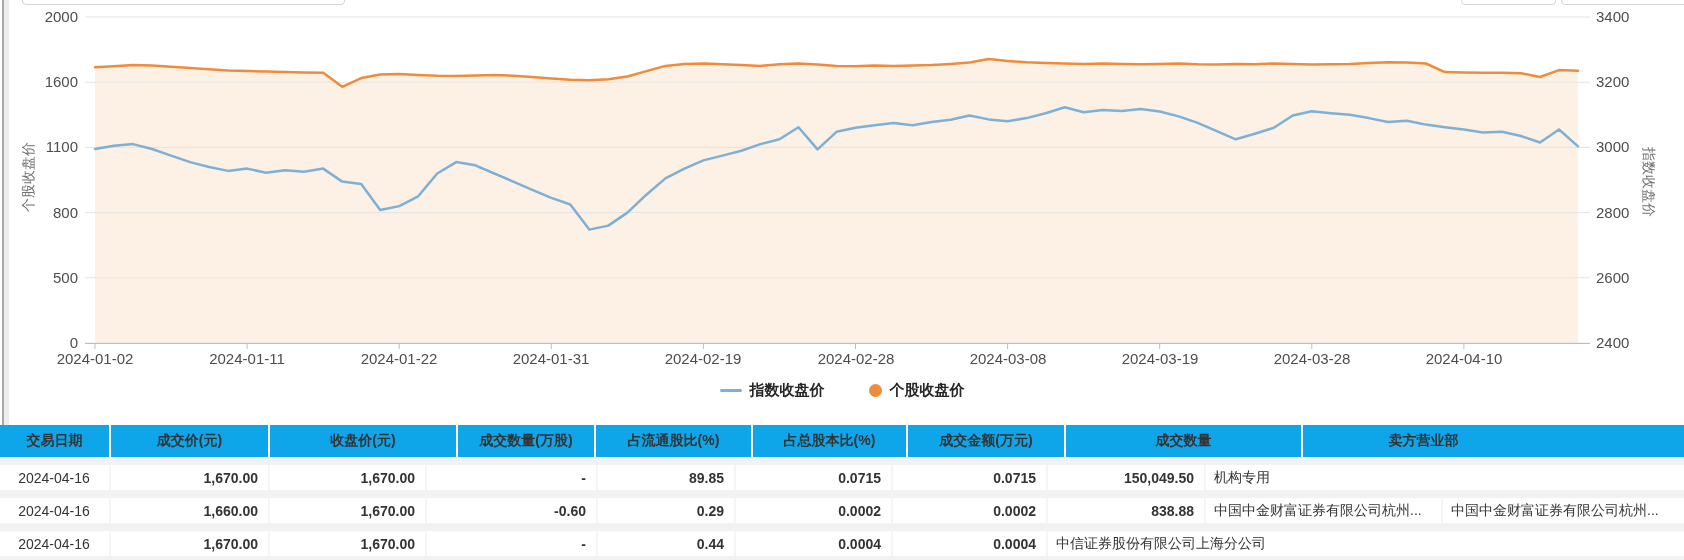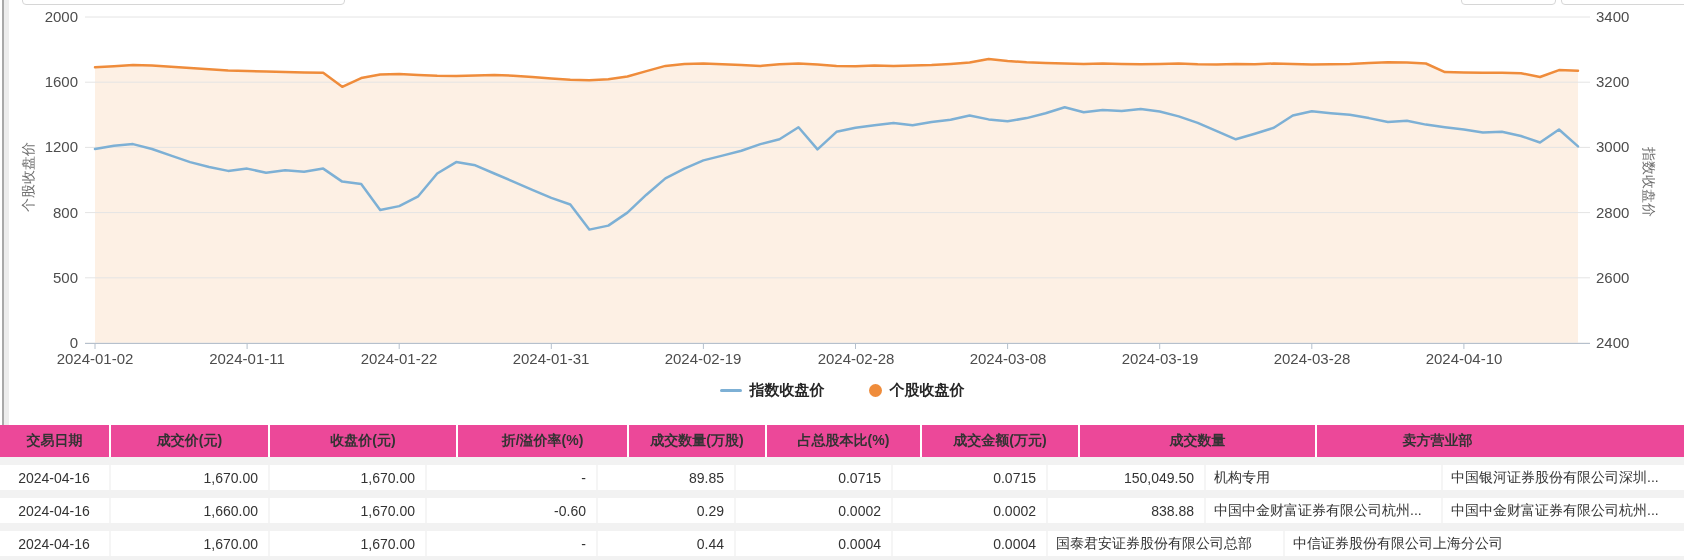--- a/index.html
+++ b/index.html
@@ -34,32 +34,32 @@
   .axis-name-right{left:1648px;top:182px;transform:translate(-50%,-50%) rotate(90deg);}
 
   .legend{position:absolute;left:0;right:0;top:381px;height:18px;
     display:flex;justify-content:center;align-items:center;gap:44px;}
   .legend-item{display:flex;align-items:center;gap:8px;cursor:pointer;}
   .lm-line{width:22px;height:3px;border-radius:2px;}
   .lm-circle{width:13px;height:13px;border-radius:50%;}
   .legend-label{font-size:15px;font-weight:700;color:#262626;}
 
   .table{position:absolute;left:0;top:425px;width:1684px;}
-  .thead{display:flex;height:32px;background:#ec4899;}
+  .thead{display:flex;height:32px;background:#0ea5e9;}
   .th{display:flex;align-items:center;justify-content:center;box-sizing:border-box;
     font-size:14px;font-weight:700;color:#333;border-right:2px solid #ffffff;
     white-space:nowrap;overflow:hidden;}
   .th:last-child{border-right:none;}
   .trow-gap{height:8px;background:#f2f2f2;}
   .trow{display:flex;height:25px;background:#ffffff;}
   .td{display:flex;align-items:center;box-sizing:border-box;padding:0 10px;
     font-size:14px;color:#333;border-right:2px solid #f5f5f5;
     white-space:nowrap;overflow:hidden;}
   .td:last-child{border-right:none;}
-  .td.al-right{justify-content:flex-end;}
+  .td.al-right{justify-content:flex-end;font-weight:bold;}
   .td.al-center{justify-content:center;padding-left:9px;}
   .td.al-left{justify-content:flex-start;padding-left:8px;}
 </style>
 </head>
 <body>
 
 <div class="stage">
 
   <div class="edge-left"></div>
 
@@ -86,21 +86,21 @@
         <line x1="1007.6" y1="343" x2="1007.6" y2="349" stroke="#b6c0cc" stroke-width="1"></line>
         <line x1="1159.7" y1="343" x2="1159.7" y2="349" stroke="#b6c0cc" stroke-width="1"></line>
         <line x1="1311.8" y1="343" x2="1311.8" y2="349" stroke="#b6c0cc" stroke-width="1"></line>
         <line x1="1463.9" y1="343" x2="1463.9" y2="349" stroke="#b6c0cc" stroke-width="1"></line>
         <polyline points="95.0,67.2 114.0,66.2 133.0,65.1 152.0,65.6 171.1,66.7 190.1,67.9 209.1,69.2 228.1,70.5 247.1,71.1 266.1,71.6 285.1,72.1 304.1,72.4 323.2,72.7 342.2,86.8 361.2,78.1 380.2,74.4 399.2,74.1 418.2,74.9 437.2,75.7 456.2,76.0 475.3,75.4 494.3,74.9 513.3,75.7 532.3,77.0 551.3,78.6 570.3,79.8 589.3,80.2 608.3,79.3 627.4,76.5 646.4,71.1 665.4,65.9 684.4,63.9 703.4,63.5 722.4,64.3 741.4,65.1 760.4,65.9 779.5,64.3 798.5,63.5 817.5,64.6 836.5,65.9 855.5,66.2 874.5,65.6 893.5,65.9 912.6,65.6 931.6,65.1 950.6,63.9 969.6,62.6 988.6,59.1 1007.6,61.0 1026.6,62.3 1045.6,63.0 1064.7,63.5 1083.7,63.9 1102.7,63.5 1121.7,63.9 1140.7,64.3 1159.7,63.9 1178.7,63.5 1197.7,64.3 1216.8,64.6 1235.8,63.9 1254.8,64.3 1273.8,63.5 1292.8,63.9 1311.8,64.6 1330.8,64.3 1349.8,63.9 1368.9,63.0 1387.9,62.3 1406.9,62.6 1425.9,63.5 1444.9,72.1 1463.9,72.4 1482.9,72.7 1501.9,72.7 1521.0,73.2 1540.0,77.0 1559.0,70.1 1578.0,70.8" fill="none" stroke="#ef8c3b" stroke-width="2.5" stroke-linejoin="round" stroke-linecap="round"></polyline>
         <polyline points="95.0,149.0 114.0,145.8 133.0,144.1 152.0,149.0 171.1,155.6 190.1,162.1 209.1,167.0 228.1,170.9 247.1,168.6 266.1,172.8 285.1,170.2 304.1,171.8 323.2,168.6 342.2,181.6 361.2,183.9 380.2,210.0 399.2,206.1 418.2,196.3 437.2,173.5 456.2,162.1 475.3,165.3 494.3,173.5 513.3,181.6 532.3,189.8 551.3,197.9 570.3,204.5 589.3,229.6 608.3,225.6 627.4,212.6 646.4,194.7 665.4,178.4 684.4,168.6 703.4,160.4 722.4,155.6 741.4,150.7 760.4,144.1 779.5,139.3 798.5,127.2 817.5,149.4 836.5,131.8 855.5,127.8 874.5,125.2 893.5,122.9 912.6,125.2 931.6,122.0 950.6,119.7 969.6,115.5 988.6,119.4 1007.6,121.3 1026.6,118.1 1045.6,113.2 1064.7,107.3 1083.7,112.2 1102.7,109.9 1121.7,110.9 1140.7,108.9 1159.7,111.5 1178.7,116.4 1197.7,122.9 1216.8,131.1 1235.8,139.3 1254.8,133.7 1273.8,127.8 1292.8,115.5 1311.8,111.2 1330.8,113.2 1349.8,114.8 1368.9,118.1 1387.9,122.0 1406.9,120.7 1425.9,124.6 1444.9,127.2 1463.9,129.5 1482.9,132.4 1501.9,131.8 1521.0,136.0 1540.0,142.5 1559.0,129.5 1578.0,146.4" fill="none" stroke="#7db0d5" stroke-width="2.5" stroke-linejoin="round" stroke-linecap="round"></polyline>
       </svg>
     <div id="axis-labels">
         <div class="ytick left" style="top:8px">2000</div>
         <div class="ytick left" style="top:73px">1600</div>
-        <div class="ytick left" style="top:138px">1200</div>
+        <div class="ytick left" style="top:138px">1100</div>
         <div class="ytick left" style="top:204px">800</div>
         <div class="ytick left" style="top:269px">500</div>
         <div class="ytick left" style="top:334px">0</div>
         <div class="ytick right" style="top:8px">3400</div>
         <div class="ytick right" style="top:73px">3200</div>
         <div class="ytick right" style="top:138px">3000</div>
         <div class="ytick right" style="top:204px">2800</div>
         <div class="ytick right" style="top:269px">2600</div>
         <div class="ytick right" style="top:334px">2400</div>
         <div class="xtick" style="left:95px">2024-01-02</div>
@@ -126,39 +126,38 @@
           <span class="legend-label">个股收盘价</span>
         </div>
       </div>
   </div>
 
   <div class="table" id="table">
       <div class="thead">
         <div class="th" style="width:111px">交易日期</div>
         <div class="th" style="width:159px">成交价(元)</div>
         <div class="th" style="width:188px">收盘价(元)</div>
-        <div class="th" style="width:171px">折/溢价率(%)</div>
         <div class="th" style="width:138px">成交数量(万股)</div>
+        <div class="th" style="width:157px">占流通股比(%)</div>
         <div class="th" style="width:155px">占总股本比(%)</div>
         <div class="th" style="width:158px">成交金额(万元)</div>
         <div class="th" style="width:237px">成交数量</div>
         <div class="th" style="width:241px">卖方营业部</div>
       </div>
       <div class="trow-gap"></div>
       <div class="trow">
         <div class="td al-center" style="width:111px">2024-04-16</div>
         <div class="td al-right" style="width:159px">1,670.00</div>
         <div class="td al-right" style="width:157px">1,670.00</div>
         <div class="td al-right" style="width:171px">-</div>
         <div class="td al-right" style="width:138px">89.85</div>
         <div class="td al-right" style="width:157px">0.0715</div>
         <div class="td al-right" style="width:155px">0.0715</div>
         <div class="td al-right" style="width:158px">150,049.50</div>
         <div class="td al-left" style="width:237px">机构专用</div>
-        <div class="td al-left" style="width:241px">中国银河证券股份有限公司深圳...</div>
       </div>
       <div class="trow-gap"></div>
       <div class="trow">
         <div class="td al-center" style="width:111px">2024-04-16</div>
         <div class="td al-right" style="width:159px">1,660.00</div>
         <div class="td al-right" style="width:157px">1,670.00</div>
         <div class="td al-right" style="width:171px">-0.60</div>
         <div class="td al-right" style="width:138px">0.29</div>
         <div class="td al-right" style="width:157px">0.0002</div>
         <div class="td al-right" style="width:155px">0.0002</div>
@@ -168,19 +167,18 @@
       </div>
       <div class="trow-gap"></div>
       <div class="trow">
         <div class="td al-center" style="width:111px">2024-04-16</div>
         <div class="td al-right" style="width:159px">1,670.00</div>
         <div class="td al-right" style="width:157px">1,670.00</div>
         <div class="td al-right" style="width:171px">-</div>
         <div class="td al-right" style="width:138px">0.44</div>
         <div class="td al-right" style="width:157px">0.0004</div>
         <div class="td al-right" style="width:155px">0.0004</div>
-        <div class="td al-left" style="width:237px">国泰君安证券股份有限公司总部</div>
         <div class="td al-left" style="width:241px">中信证券股份有限公司上海分公司</div>
       </div>
       <div class="trow-gap"></div>
     </div>
 
 </div>
 
 </body></html>

